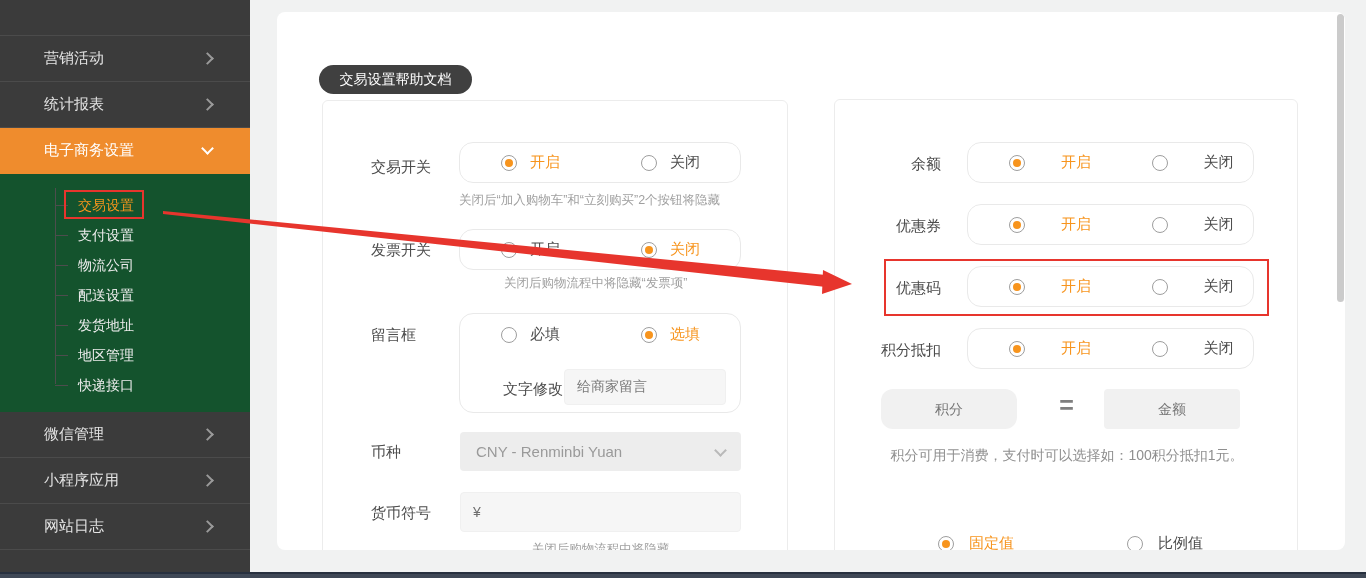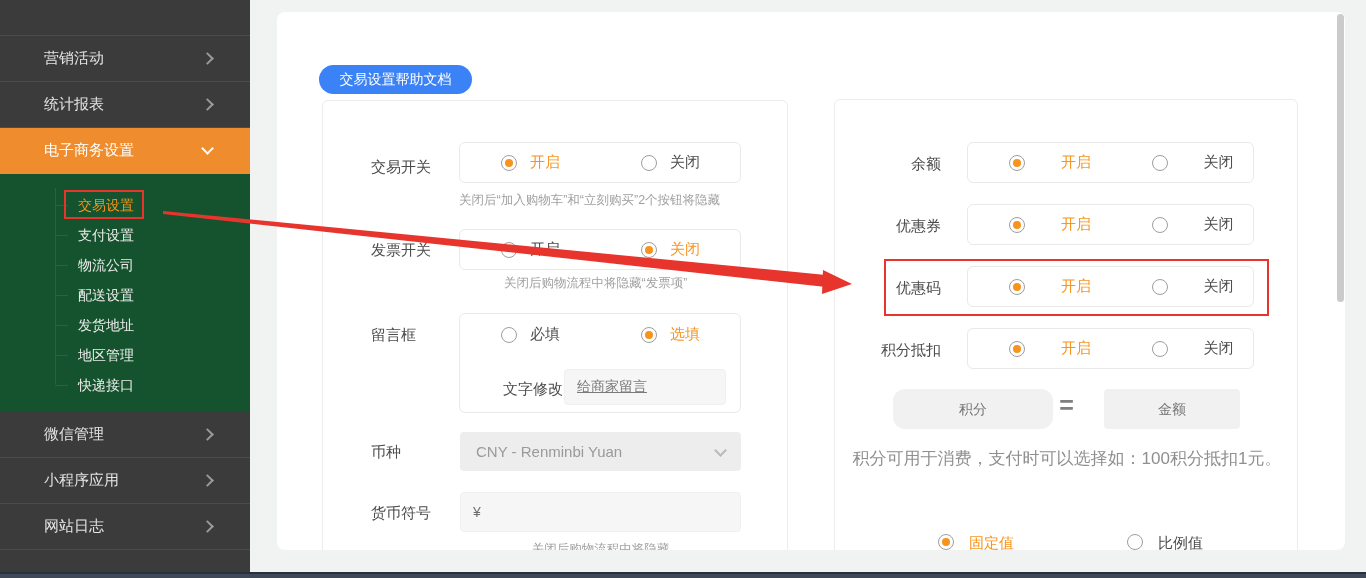--- a/index.html
+++ b/index.html
@@ -23,32 +23,32 @@
   .submenu-item::before { content:""; position:absolute; left:55px; top:15px; width:13px; height:1px; background:#4d4d4d; }
   .submenu-item.active { color:#f7941d; }
 
   
   .taskbar { position:absolute; left:0; top:572px; width:1366px; height:6px;
              background:#3f4856; border-top:2px solid #27303f; }
 
   
   .main-card { position:absolute; left:277px; top:12px; width:1068px; height:538px;
                background:#ffffff; border-radius:8px; overflow:hidden; }
-  .help-btn { position:absolute; left:42px; top:53px; width:153px; height:29px; background:#3b82f6; color:#fff;
+  .help-btn { position:absolute; left:42px; top:53px; width:153px; height:29px; background:#404040; color:#fff;
               border:none; border-radius:15px; font-size:14px; display:flex; align-items:center; justify-content:center;
               cursor:pointer; font-family:inherit; }
   .card { position:absolute; background:#fff; border:1px solid #ececec; border-radius:6px; }
   .card.left  { left:45px;  top:88px; width:466px; height:482px; }
   .card.right { left:557px; top:87px; width:464px; height:483px; }
 
   .flabel { position:absolute; font-size:15px; color:#4c4c4c; white-space:nowrap; }
   .rlabel { position:absolute; left:16px; width:90px; text-align:right; font-size:15px; color:#4c4c4c; white-space:nowrap; }
   .note { position:absolute; font-size:12.5px; color:#a0a0a0; white-space:nowrap; }
 
-  .swbox { position:absolute; border:1px solid #e9e9e9; border-radius:6px; display:flex; background:#fff; }
+  .swbox { position:absolute; border:1px solid #e9e9e9; border-radius:14px; display:flex; background:#fff; }
   .opt { width:50%; display:flex; align-items:center; padding-left:41px; gap:13px; font-size:15px; color:#4c4c4c; cursor:pointer; }
   .wide-gap .opt { gap:36px; }
   .optlbl.sel { color:#f7941d; }
   .rd { width:16px; height:16px; border-radius:50%; border:1px solid #9e9e9e; background:#fff; position:relative; flex:none; cursor:pointer; }
   .rd.sel::after { content:""; position:absolute; left:3px; top:3px; width:8px; height:8px; border-radius:50%; background:#f7941d; }
 
   .ginput { position:absolute; background:#f6f6f6; border:1px solid #f0f0f0; border-radius:4px;
             font-size:14px; color:#7b7b7b; padding:0 12px; font-family:inherit; outline:none; }
   .gselect { position:absolute; background:#ededed; border-radius:4px; color:#9a9a9a; font-size:15px;
              display:flex; align-items:center; justify-content:space-between; padding:0 16px; cursor:pointer; }
@@ -56,21 +56,21 @@
   .pinput { position:absolute; background:#f1f1f1; border:none; border-radius:4px; text-align:center;
             font-size:14px; color:#bdbdbd; font-family:inherit; outline:none; }
   .eq { position:absolute; font-size:25px; font-weight:bold; color:#7f7f7f; text-align:center; }
   .ctr { position:absolute; left:0; width:464px; text-align:center; white-space:nowrap; }
   .bigthin { font-size:14px; color:#5d5d5d; }
 
   .scrollthumb { position:absolute; left:1060px; top:2px; width:7px; height:288px; background:#cbcbcb; border-radius:4px; cursor:pointer; }
 
   .red-annot { position:absolute; border:2px solid #e7352d; pointer-events:none; }
   .annot-arrow { position:absolute; left:0; top:0; pointer-events:none; z-index:50; }
-  .bottomrow { position:absolute; display:flex; gap:15px; font-size:15px; color:#4c4c4c; }
+  .bottomrow { position:absolute; display:flex; align-items:center; gap:15px; font-size:15px; color:#4c4c4c; }
 </style>
 </head>
 <body>
 
 <div class="page">
 
   <div class="sidebar">
     <div class="side-top"></div>
 
     <div class="nav-item">
@@ -163,21 +163,21 @@
         <div class="opt" style="height:41px;">
           <span class="rd"></span>
           <span class="optlbl">必填</span>
         </div>
         <div class="opt" style="height:41px;">
           <span class="rd sel"></span>
           <span class="optlbl sel">选填</span>
         </div>
       </div>
       <div class="flabel" style="left:180px; top:279px;">文字修改</div>
-      <input class="ginput" style="left: 241px; top: 268px; width: 162px; height: 36px; text-decoration: underline;" value="给商家留言">
+      <input class="ginput" style="left: 241px; top: 268px; width: 162px; height: 36px;" value="给商家留言">
 
       <div class="flabel" style="left:48px; top:342px;">币种</div>
       <div class="gselect" style="left:137px; top:331px; width:281px; height:39px;">
         <span>CNY - Renminbi Yuan</span>
         <span class="chev down" style="border-color:#b9b9b9;"></span>
       </div>
 
       <div class="flabel" style="left:48px; top:403px;">货币符号</div>
       <input class="ginput" style="left: 137px; top: 391px; width: 281px; height: 40px; background: rgb(246, 246, 246); color: rgb(110, 110, 110);" value="¥">
       <div class="note" style="left:137px; top:440px; width:281px; text-align:center;">关闭后购物流程中将隐藏</div>
@@ -227,25 +227,25 @@
         <div class="opt">
           <span class="rd sel"></span>
           <span class="optlbl sel">开启</span>
         </div>
         <div class="opt">
           <span class="rd"></span>
           <span class="optlbl">关闭</span>
         </div>
       </div>
 
-      <input class="pinput" style="left: 58px; top: 289px; width: 160px; height: 40px; border-radius: 12px;" placeholder="积分">
+      <input class="pinput" style="left: 46px; top: 289px; width: 136px; height: 40px; border-radius: 12px;" placeholder="积分">
       <div class="eq" style="left:194px; top:291px; width:75px;">=</div>
       <input class="pinput" style="left: 269px; top: 289px; width: 136px; height: 40px;" placeholder="金额">
 
-      <div class="ctr" style="top:347px; font-size:17px; color:#8f8f8f;">积分可用于消费，支付时可以选择如：100积分抵扣1元。</div>
+      <div class="ctr" style="top:347px; font-size:14px; color:#8f8f8f;">积分可用于消费，支付时可以选择如：100积分抵扣1元。</div>
 
 
       <div class="bottomrow" style="left:103px; top:434px;">
         <span class="rd sel"></span>
         <span class="optlbl sel">固定值</span>
       </div>
       <div class="bottomrow" style="left:292px; top:434px;">
         <span class="rd"></span>
         <span class="optlbl">比例值</span>
       </div>

